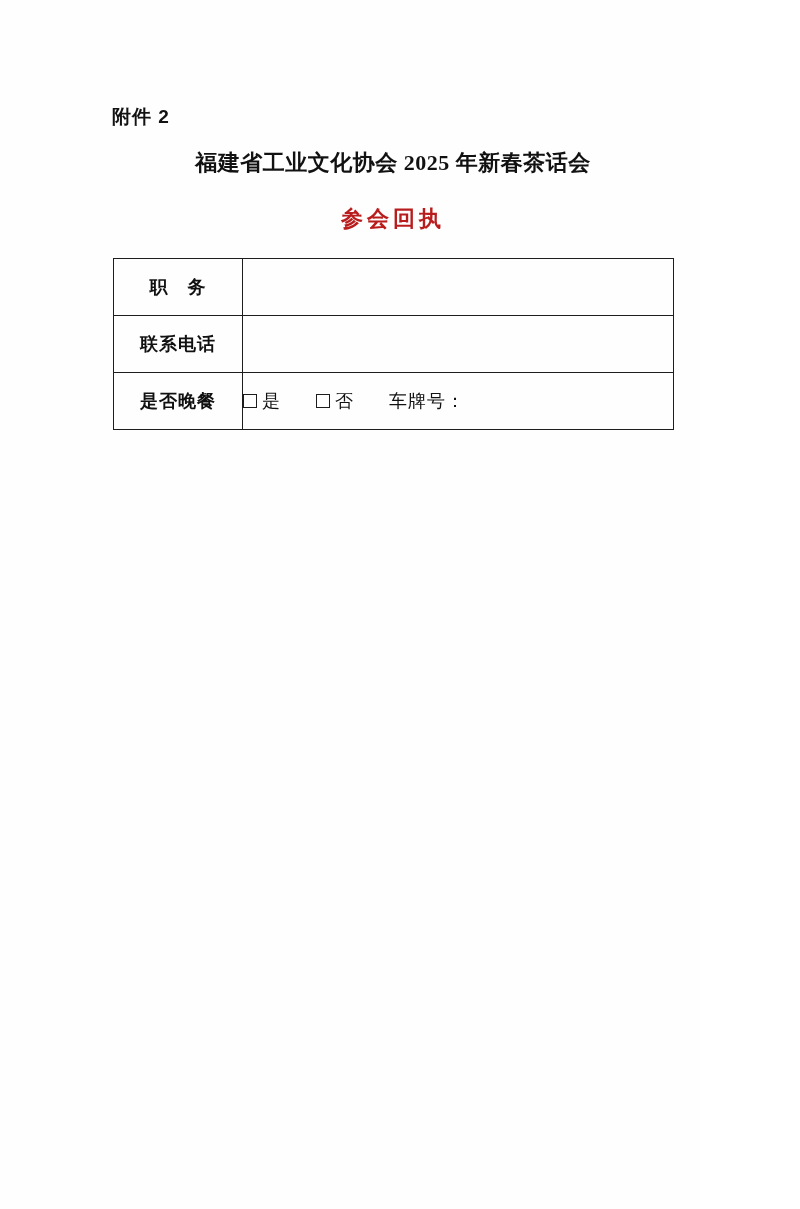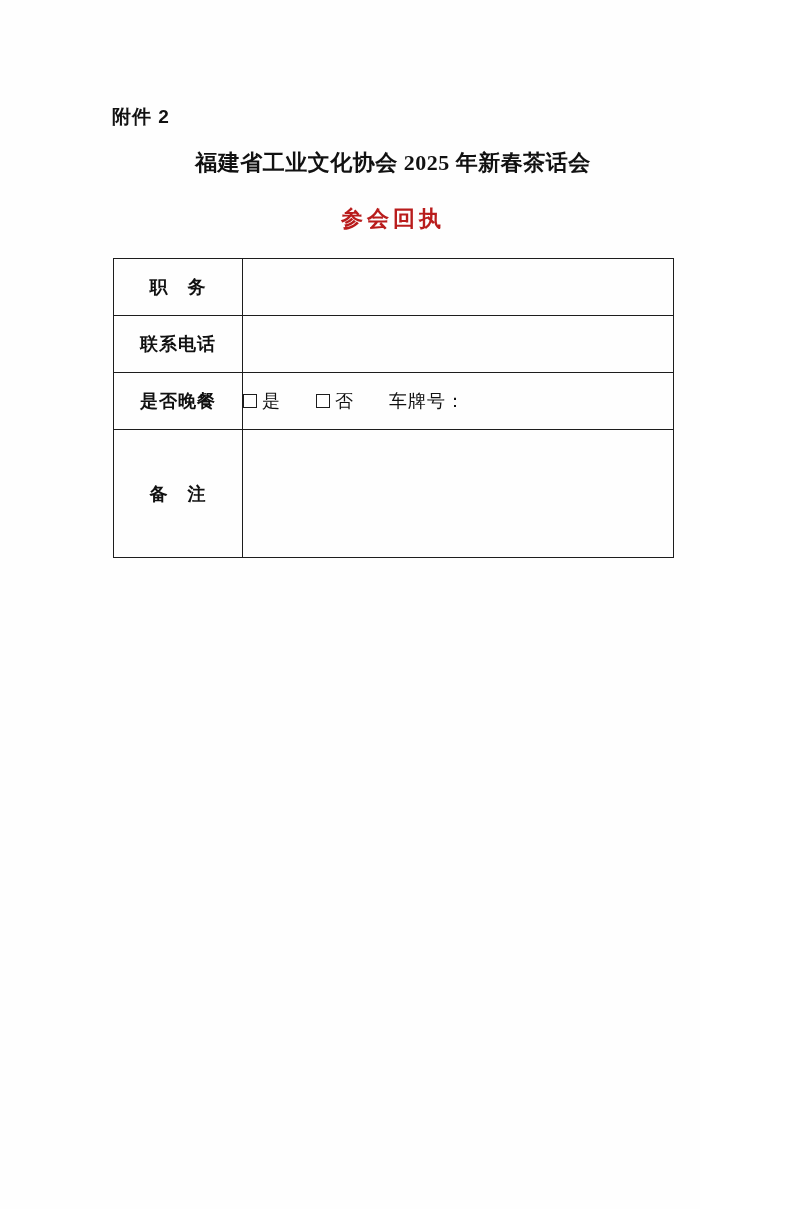--- a/index.html
+++ b/index.html
@@ -148,20 +148,16 @@
             <span class="opt">
               <span class="box"></span>
               <span>否</span>
             </span>
             <span class="plate">车牌号：</span>
           </div>
         </td>
       </tr>
 
 
-      <tr class="row-h-note">
-        <td class="label-cell">备　注</td>
-        <td class="value-cell"></td>
-      </tr>
     </tbody>
   </table>
 
 </div>
 
 </body></html>

